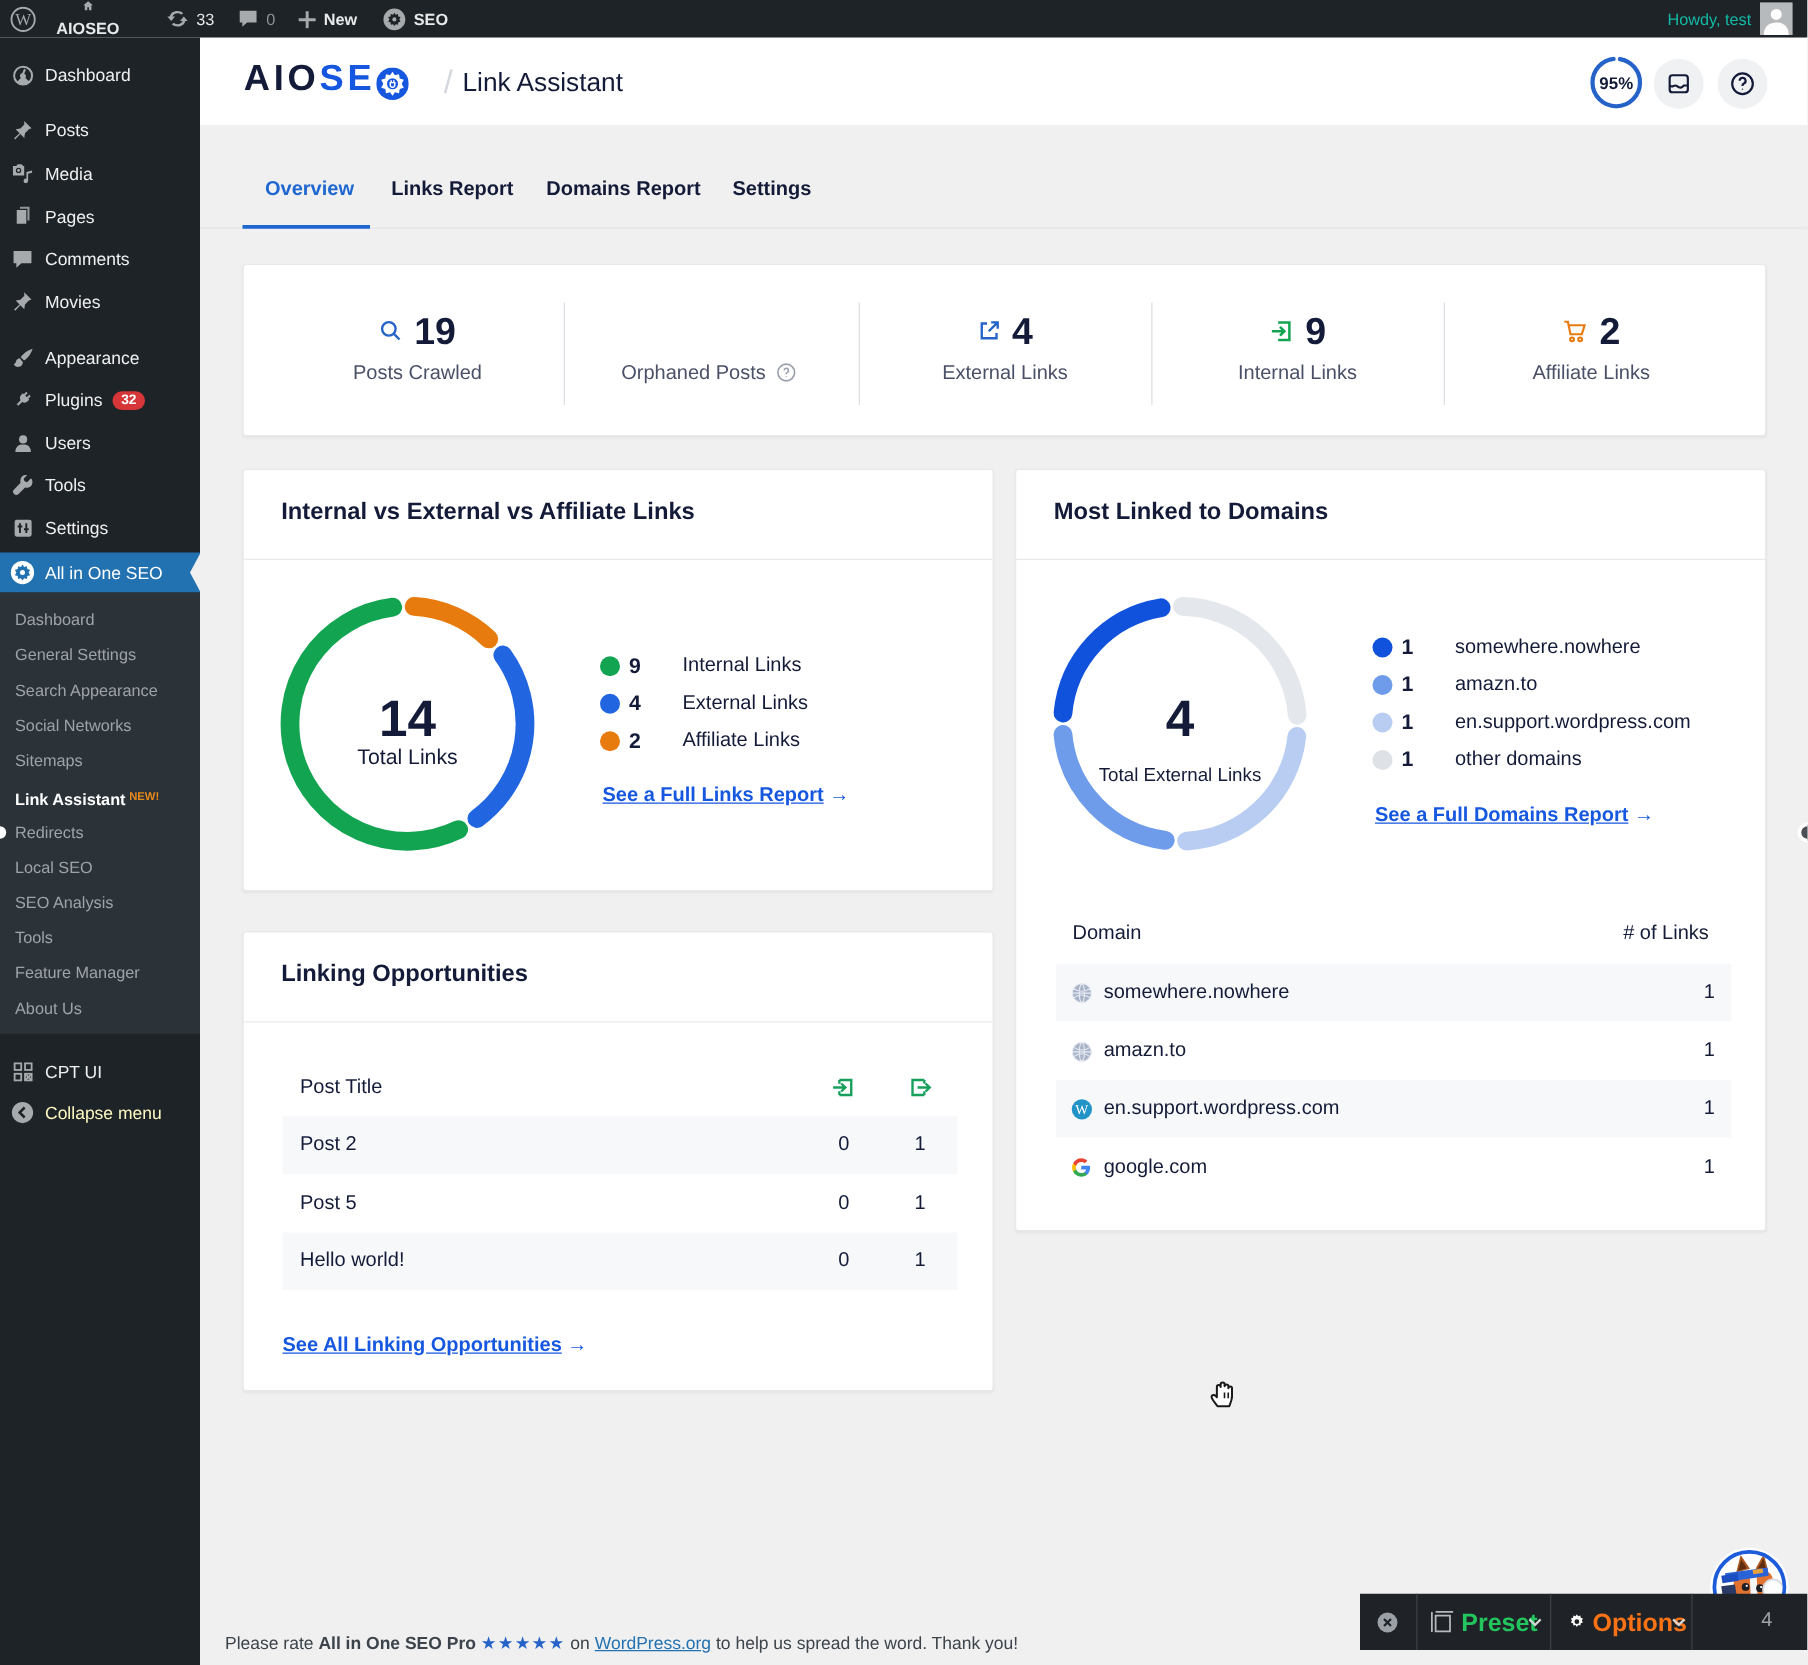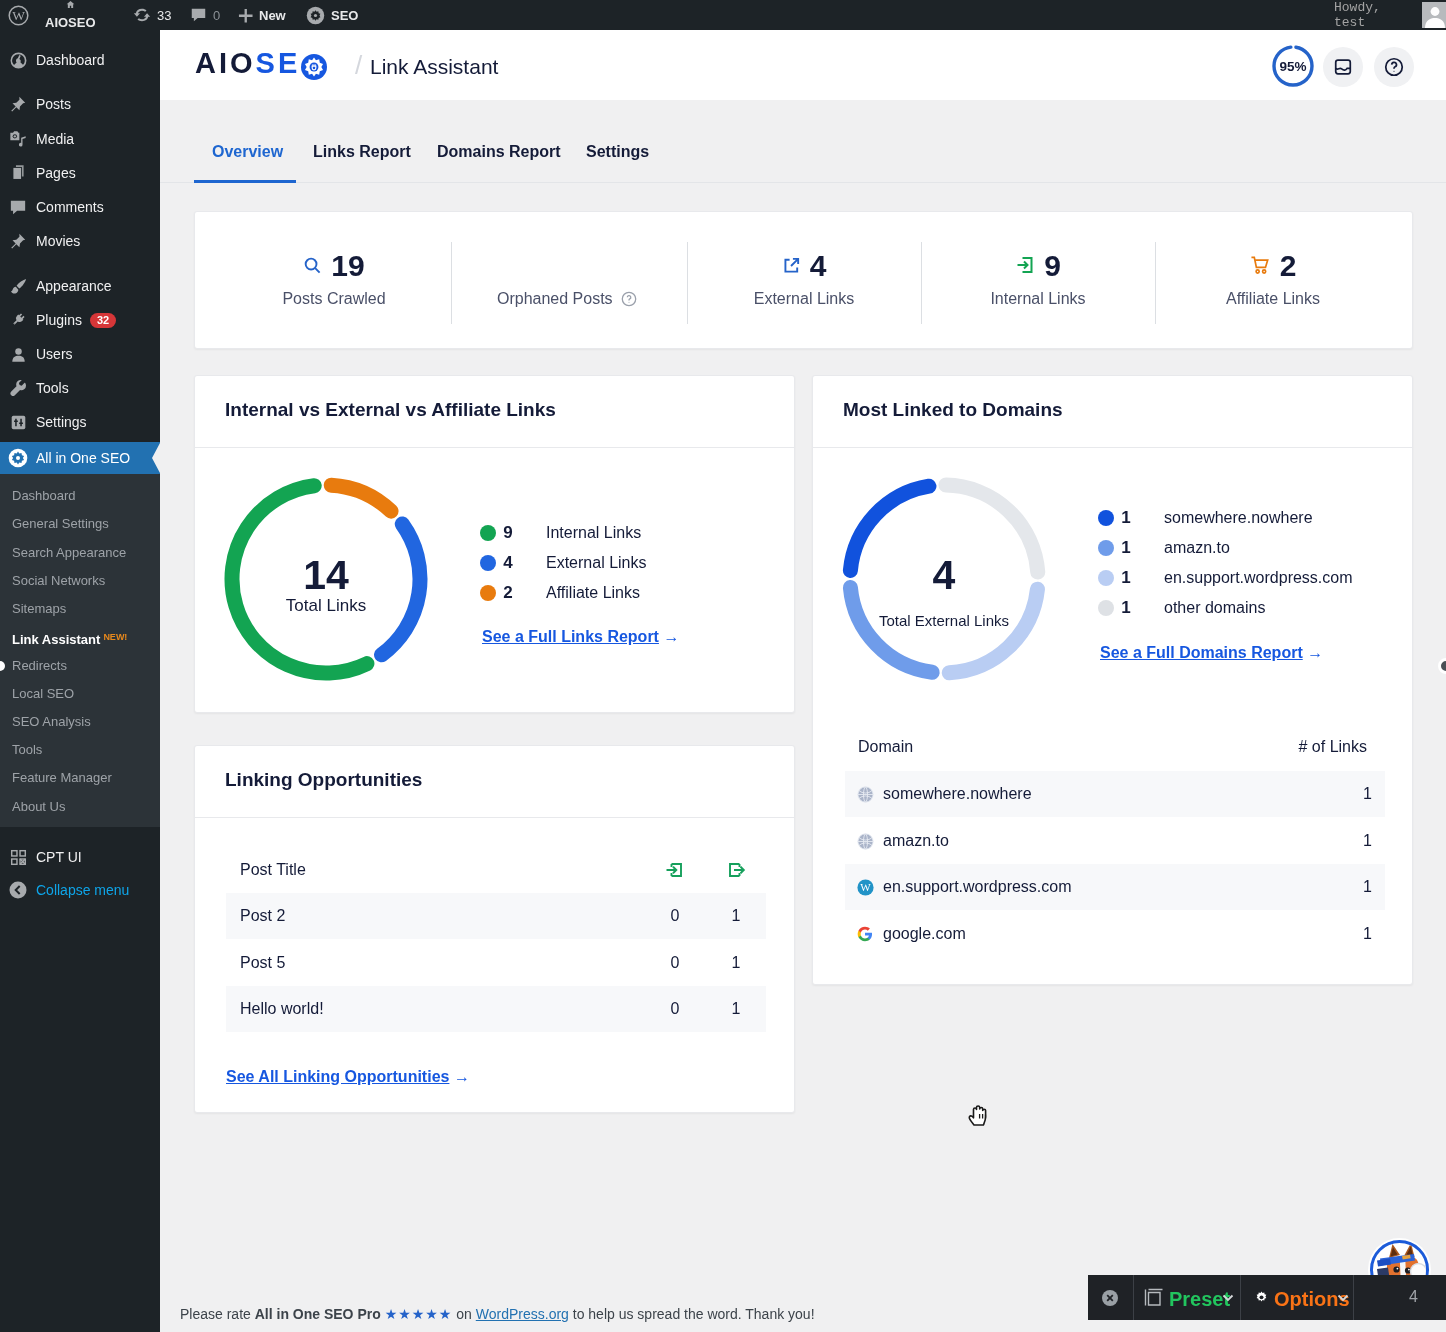--- a/index.html
+++ b/index.html
@@ -81,21 +81,21 @@
   <div class="item" style="left:306px;">
     <svg width="19" height="19" viewBox="0 0 20 20">
         <circle cx="10" cy="10" r="9.2" fill="#a7aaad"></circle>
         <path d="M10 4.4 l1.1 1.6 1.9-0.5 0.3 2 1.9 0.6 -1 1.9 1 1.9 -1.9 0.6 -0.3 2 -1.9-0.5 -1.1 1.6 -1.1-1.6 -1.9 0.5 -0.3-2 -1.9-0.6 1-1.9 -1-1.9 1.9-0.6 0.3-2 1.9 0.5 Z" fill="#1d2327"></path>
         <circle cx="10" cy="10" r="2.5" fill="#1d2327"></circle>
         <circle cx="10" cy="10" r="1.7" fill="#a7aaad"></circle>
       </svg>
     <span style="font-weight:bold; color:#e8e9ea;">SEO</span>
   </div>
   <div class="item" style="left:1334px; gap:7px;">
-    <span style="color:#a3a3a3;font-family:Liberation Mono, monospace;">Howdy, test</span>
+    <span style="color:#14b8a6;">Howdy, test</span>
     <span style="display:inline-block; width:26px; height:26px; background:#c6c8ca; position:relative; overflow:hidden;">
       <svg width="26" height="26" viewBox="0 0 26 26">
           <rect width="26" height="26" fill="#b7babd"></rect>
           <circle cx="13" cy="9.5" r="4.4" fill="#fdfdfd"></circle>
           <path d="M3 26 C3 18.5 8 16 13 16 s10 2.5 10 10 Z" fill="#fdfdfd"></path>
         </svg>
     </span>
   </div>
 </div>
 <div id="sidebar">
@@ -189,21 +189,21 @@
 
   <div class="menuitem" style="top:810px;"><span class="mico">
     <svg width="17" height="17" viewBox="0 0 20 20" fill="none" stroke="currentColor" stroke-width="1.7">
           <rect x="2" y="2" width="6.2" height="6.2"></rect>
           <rect x="11.8" y="2" width="6.2" height="6.2"></rect>
           <rect x="2" y="11.8" width="6.2" height="6.2"></rect>
           <rect x="11.8" y="11.8" width="6.2" height="6.2"></rect>
           <path d="M11.8 11.8 l6.2 6.2 M18 11.8 l-6.2 6.2"></path>
         </svg>
   </span>CPT UI</div>
-  <div class="menuitem" style="top:843px; color:#0ea5e9;"><span class="mico">
+  <div class="menuitem" style="top:843px; color:#fef9c3;"><span class="mico">
     <svg width="20" height="20" viewBox="0 0 20 20">
           <circle cx="10" cy="10" r="8.5" fill="#a7aaad"></circle>
           <path d="M11.7 6 L7.7 10 l4 4" fill="none" stroke="#1d2327" stroke-width="2"></path>
         </svg>
   </span>Collapse menu</div>
 
   <div style="position:absolute; left:-5px; top:631px; width:10px; height:10px; border-radius:50%; background:#fff;"></div>
 </div>
 <div class="arrowtip"></div>
 <div id="chead">

